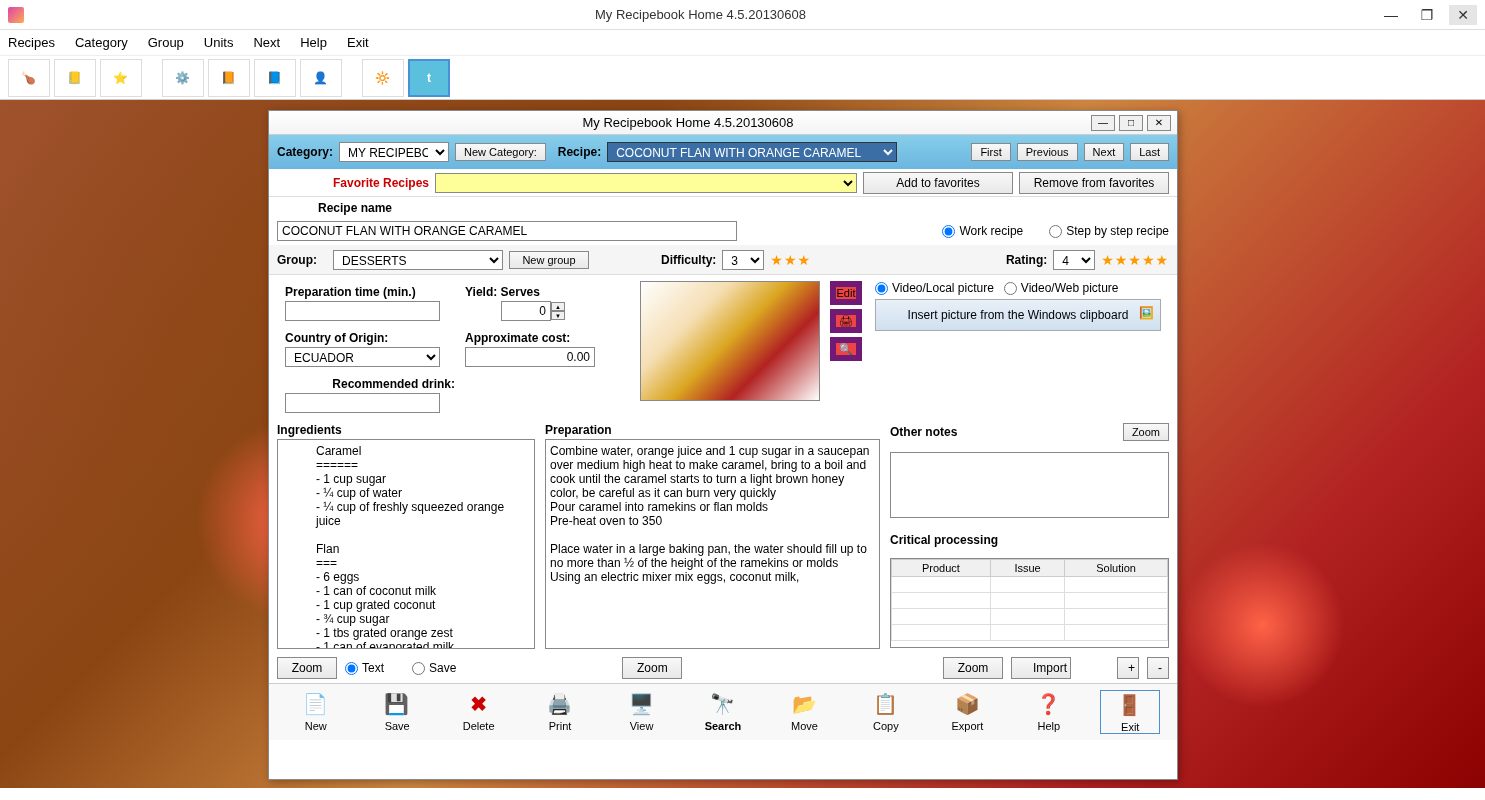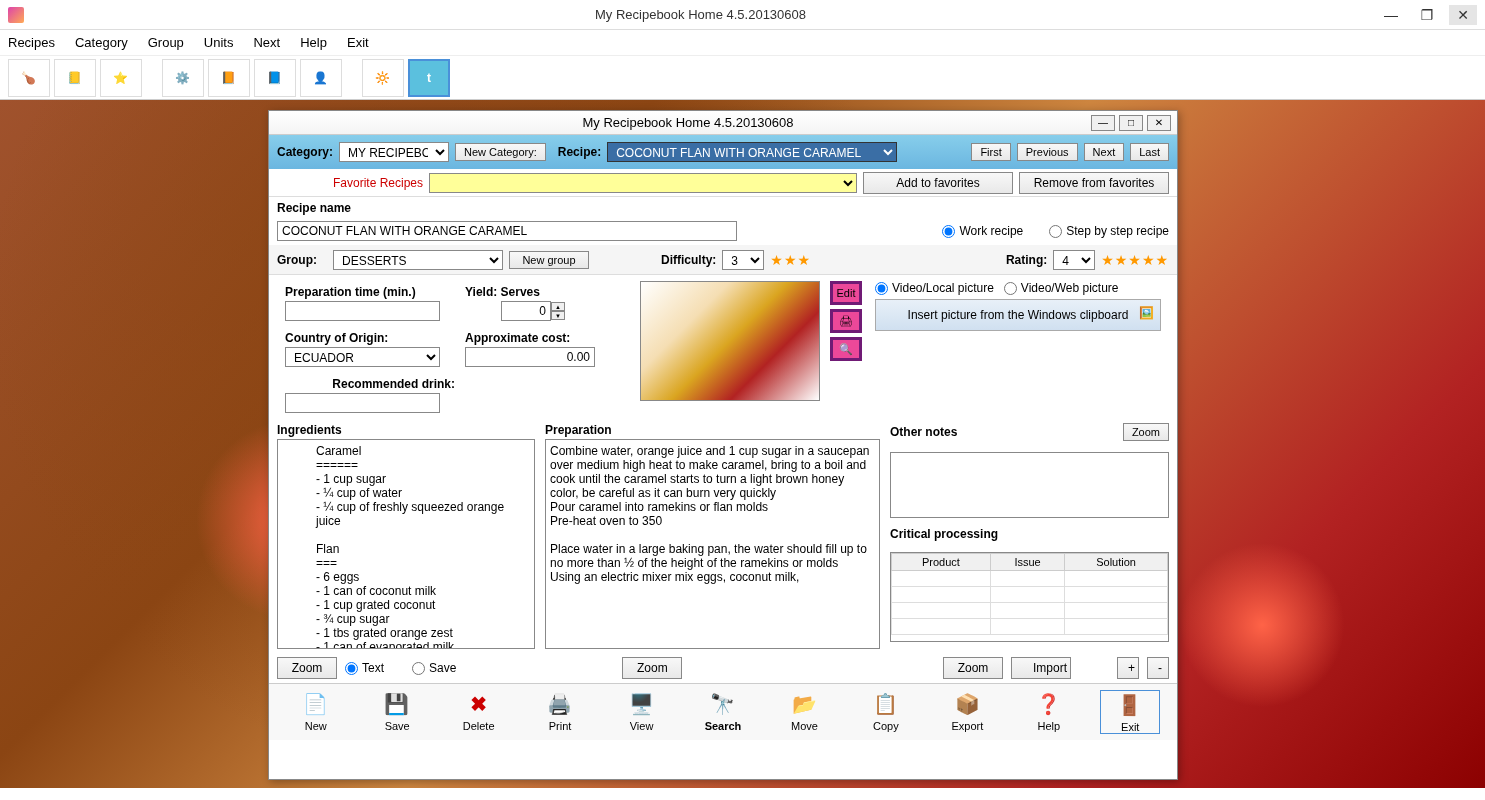--- a/index.html
+++ b/index.html
@@ -21,33 +21,33 @@
 .dlg-titlebar { height: 24px; background: linear-gradient(#fff,#f4f4f4); display: flex; align-items: center; padding: 0 6px; border-bottom: 1px solid #ccc; }
 .dlg-titlebar .title { flex: 1; text-align: center; font-size: 13px; }
 .dlg-titlebar .ctrl { width: 24px; height: 16px; border: 1px solid #888; margin-left: 4px; display: flex; align-items: center; justify-content: center; cursor: pointer; font-size: 10px; background: #f0f0f0; }
 .row { display: flex; align-items: center; padding: 4px 8px; gap: 6px; }
 .bluerow { background: linear-gradient(#87ceeb,#6bb6e0); height: 34px; }
 .lbl { font-weight: bold; font-size: 12px; }
 select, input[type=text] { border: 1px solid #888; padding: 2px 4px; font-size: 12px; background: #fff; height: 20px; }
 .btn { border: 1px solid #888; background: linear-gradient(#f8f8f8,#e8e8e8); padding: 3px 10px; font-size: 12px; cursor: pointer; }
 .btn-sm { padding: 2px 8px; font-size: 11px; }
 .favrow { background: #fff; border-bottom: 1px solid #ddd; height: 28px; }
-.favrow .favlbl { color: #c00; font-weight: normal; }
+.favrow .favlbl { color: #c00; font-weight: bold; }
 .yellowsel { background: #ffff99; flex: 1; height: 20px; border: 1px solid #888; }
 .grprow { display:flex; align-items:center; padding: 4px 8px; gap: 6px; background:#f5f5f5; border-bottom:1px solid #ddd; height:30px; }
 .stars { color: #f90; font-size: 14px; letter-spacing: 1px; }
 .mid { display: flex; padding: 6px 16px; gap: 10px; }
 .col1 { width: 170px; }
 .col2 { width: 165px; }
 .col3 { width: 180px; }
 .col4 { width: 35px; display:flex; flex-direction:column; gap:4px; }
 .col5 { flex:1; }
 .field-lbl { font-weight: bold; font-size: 12px; margin-bottom: 2px; margin-top: 4px; }
 .photo { width: 180px; height: 120px; background: linear-gradient(135deg,#fff 0%, #f5deb3 30%, #daa520 50%, #b22222 70%, #fff 100%); border:1px solid #888; }
-.sqbtn { width: 32px; height: 24px; border: 3px solid #701a75; background: #ec4899; display:flex; align-items:center; justify-content:center; cursor:pointer; font-size:11px; }
+.sqbtn { width: 32px; height: 24px; border: 6px solid #701a75; background: #ef4444; display:flex; align-items:center; justify-content:center; cursor:pointer; font-size:11px; }
 .picbar { border:1px solid #aaa; background:linear-gradient(#e8f0f8,#d0e0f0); padding: 8px; font-size:12px; text-align:center; margin-top:4px; position:relative; }
 .textareas { display:flex; padding: 4px 8px; gap:10px; }
 .ta-col { display:flex; flex-direction:column; }
 .ta-col .hdr { font-weight:bold; font-size:12px; margin-bottom:2px; display:flex; align-items:center; justify-content:space-between; }
 textarea { border:1px solid #888; font-size:12px; padding:4px; resize:none; font-family:Tahoma,Arial,sans-serif; }
 .critgrid { border:1px solid #888; height:90px; overflow:auto; font-size:11px; }
 .critgrid table { width:100%; border-collapse:collapse; }
 .critgrid th { background:#f0f0f0; border:1px solid #ccc; padding:2px 4px; font-weight:normal; font-size:11px; }
 .critgrid td { border:1px solid #ddd; height:16px; }
 .zoomrow { display:flex; align-items:center; padding:4px 8px; gap:8px; }
@@ -127,21 +127,21 @@
 
     <div class="row favrow">
       <span style="width:50px;"></span>
       <span class="favlbl">Favorite Recipes</span>
       <select class="yellowsel"></select>
       <button class="btn" style="width:150px;">Add to favorites</button>
       <button class="btn" style="width:150px;">Remove from favorites</button>
     </div>
 
     <div class="row" style="flex-wrap:wrap;">
-      <div style="width:100%;"><span class="lbl">Recipe name</span></div>
+      <div style="width:100%;margin-left:41px;"><span class="lbl">Recipe name</span></div>
       <input type="text" style="width: 460px;" value="COCONUT FLAN WITH ORANGE CARAMEL">
       <div style="flex:1"></div>
       <label class="radio-wrap">
           <input type="radio" checked="" style=""> 
           <span>Work recipe</span>
         </label>
       <label class="radio-wrap" style="margin-left:20px;">
           <input type="radio" style=""> 
           <span>Step by step recipe</span>
         </label>
@@ -238,21 +238,21 @@
 
 Place water in a large baking pan, the water should fill up to no more than ½ of the height of the ramekins or molds
 Using an electric mixer mix eggs, coconut milk,</textarea>
       </div>
       <div class="ta-col" style="flex:1;gap:9px;">
         <div class="hdr">
           <span>Other notes</span>
           <button class="btn btn-sm">Zoom</button>
         </div>
         <textarea style="height: 66px;"></textarea>
-        <div class="hdr" style="margin-top:0;">
+        <div class="hdr" style="margin-top:6px;">
             <span>Critical processing</span>
           </div>
         <div class="critgrid">
           <table>
             <tbody>
                 <tr>
                   <th>Product</th>
                   <th>Issue</th>
                   <th>Solution</th>
                 </tr>

